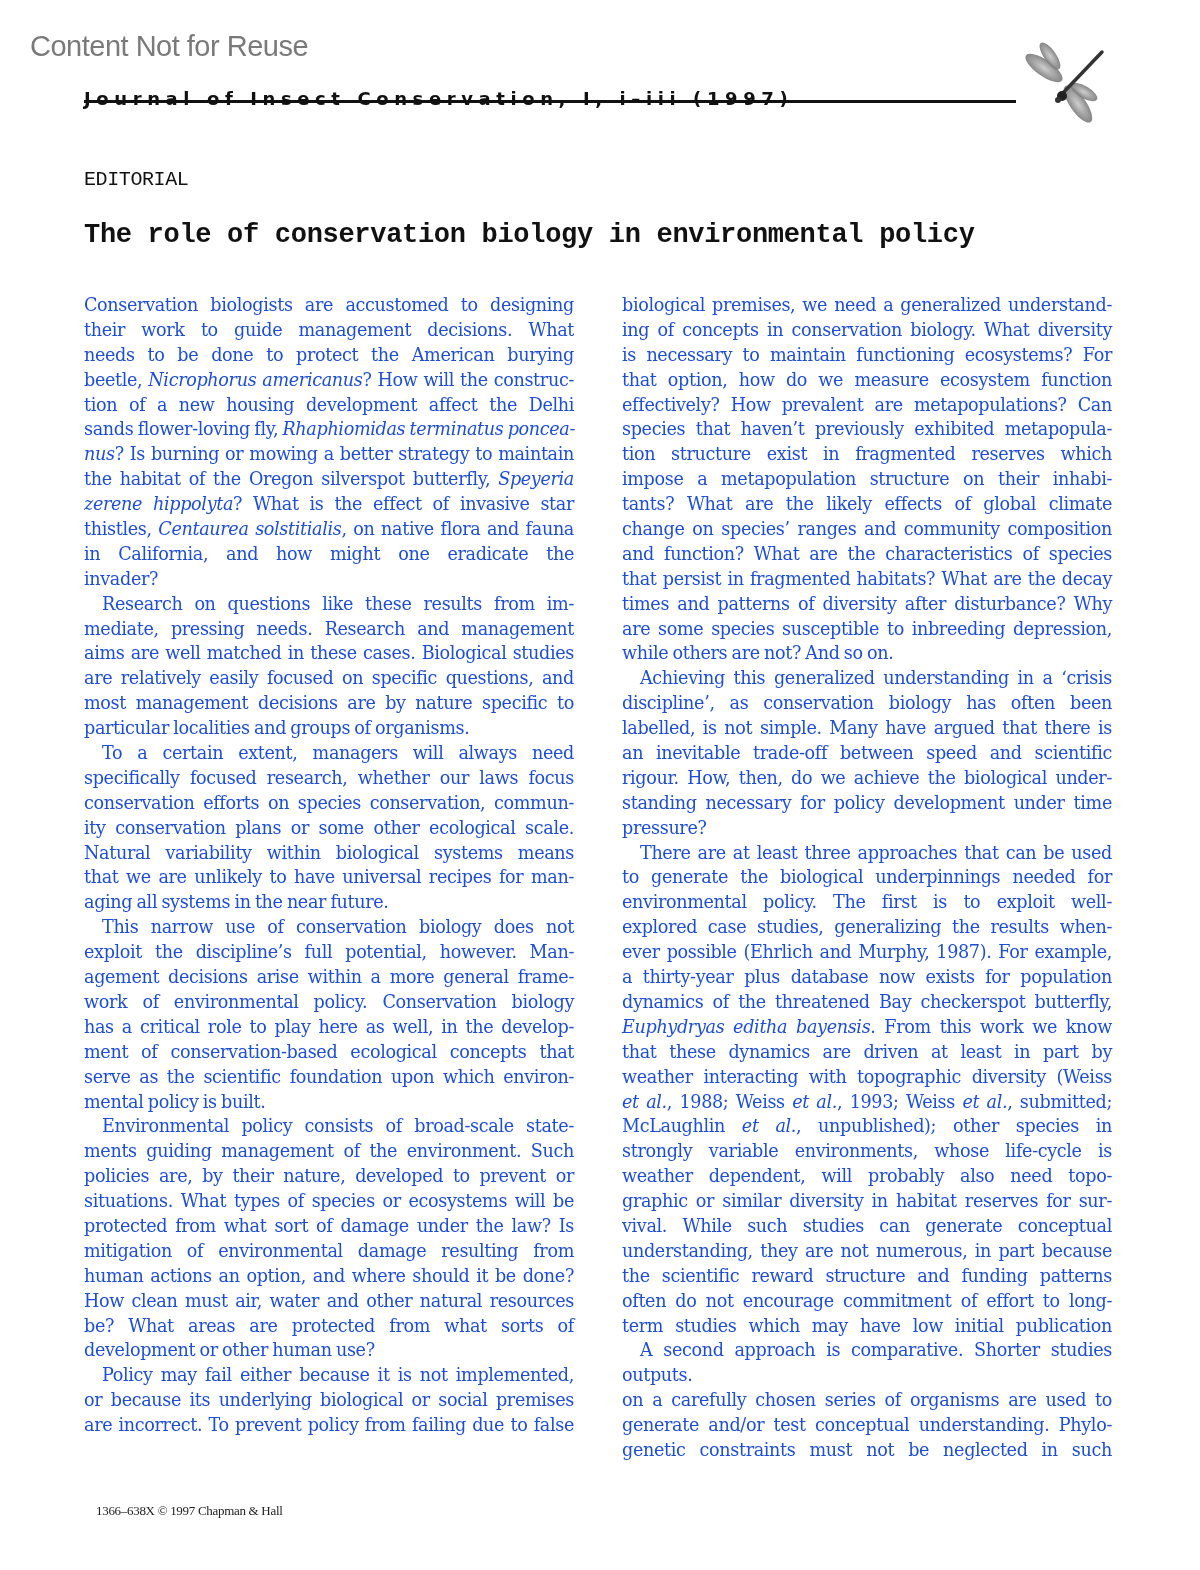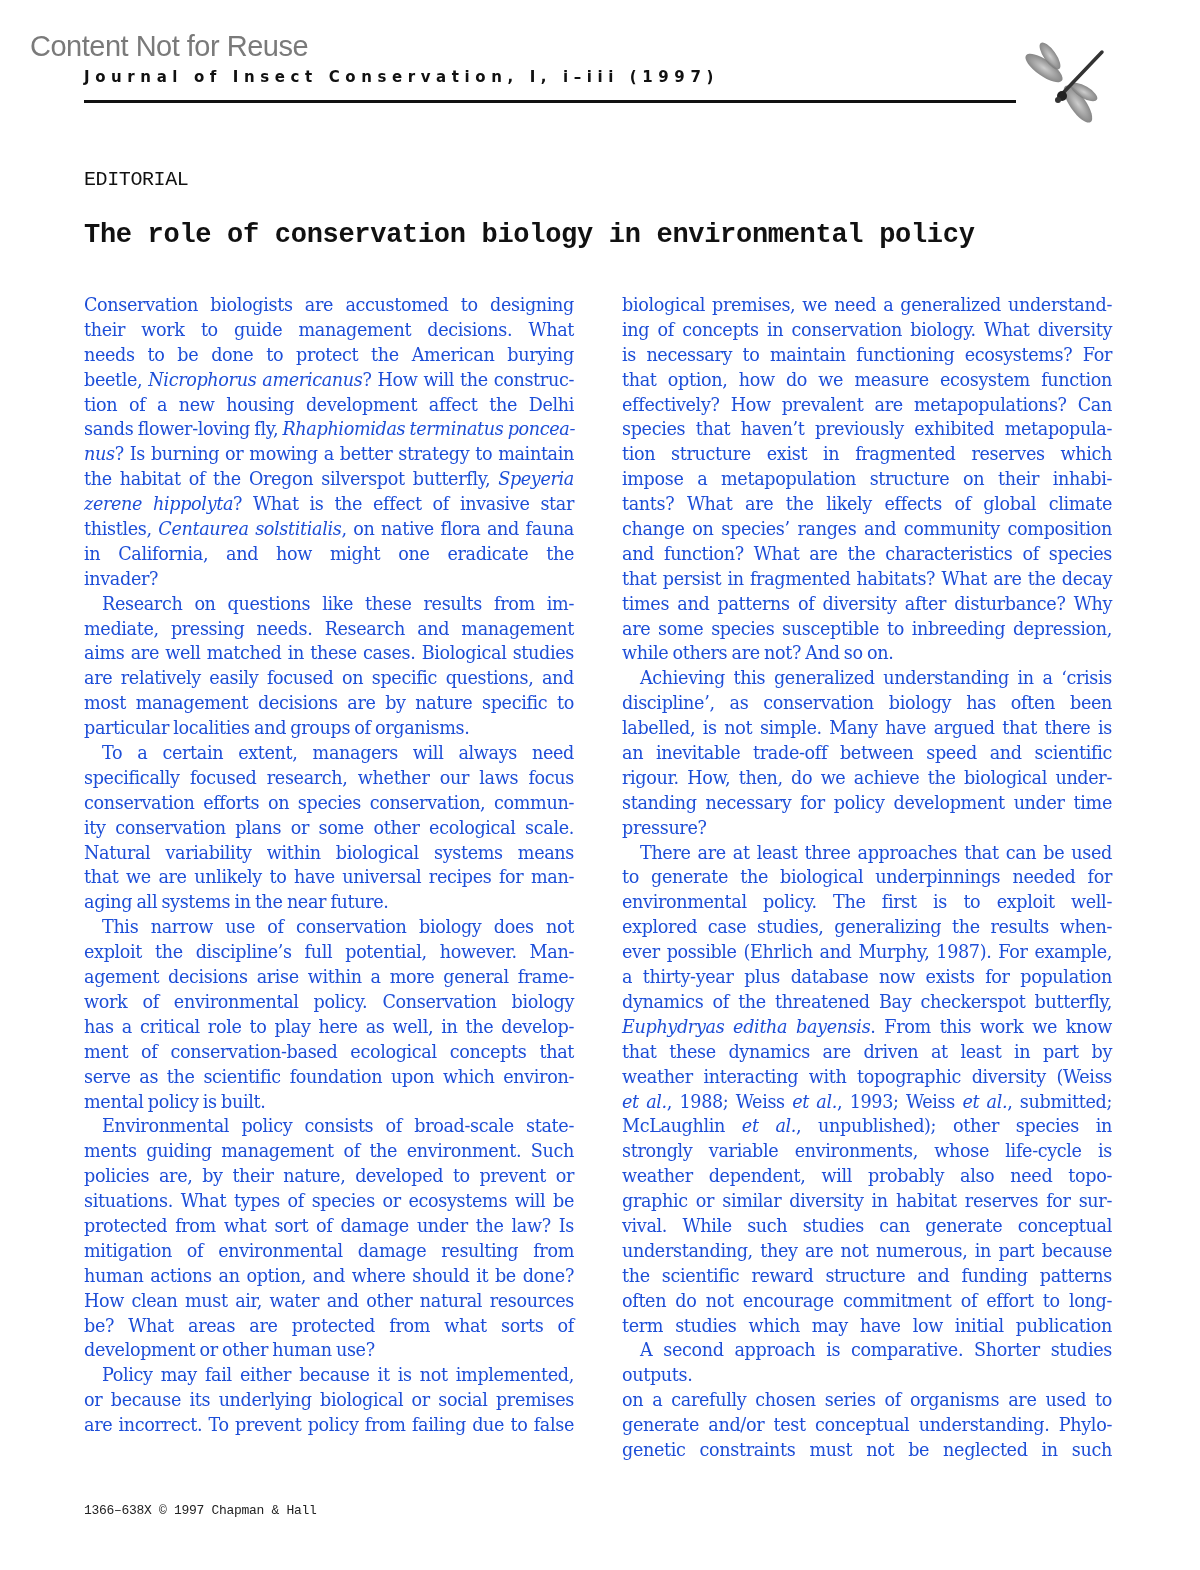--- a/index.html
+++ b/index.html
@@ -1,29 +1,29 @@
 <!DOCTYPE html>
 <html><head>
 <meta charset="utf-8">
 <style>
   html, body { margin: 0; padding: 0; background: #ffffff; }
   body { width: 1200px; height: 1570px; position: relative; overflow: hidden; color: #222; }
   .watermark { position: absolute; left: 30px; top: 30px; font-family: "Liberation Sans", sans-serif; font-size: 29px; color: #7a7a7a; letter-spacing: -0.5px; }
-  .journal { position: absolute; left: 84px; top: 68px; font-family: "DejaVu Sans", sans-serif; font-weight: bold; font-size: 15px; letter-spacing: 5.6px; color: #111; white-space: nowrap; }
+  .journal { position: absolute; left: 84px; top: 88px; font-family: "DejaVu Sans", sans-serif; font-weight: bold; font-size: 18px; letter-spacing: 5.6px; color: #111; white-space: nowrap; }
   .rule { position: absolute; left: 84px; top: 100px; width: 932px; height: 3px; background: #111; }
   .logo { position: absolute; left: 1012px; top: 34px; width: 100px; height: 100px; }
   .section-label { position: absolute; left: 84px; top: 168px; font-family: Liberation Mono, monospace; font-size: 20px; color: #111; letter-spacing: -0.4px; }
   .title { position: absolute; left: 84px; top: 220px; font-family: Liberation Mono, monospace; font-weight: bold; font-size: 27px; color: #111; letter-spacing: -0.3px; white-space: nowrap; }
   .col { position: absolute; top: 293px; width: 490px; font-family: "DejaVu Serif", serif; font-size: 17.6px; line-height: 24.9px; color: #1d4ed8; }
   .col-left { left: 84px; }
   .col-right { left: 622px; }
   .ln { display: block; height: 24.9px; white-space: nowrap; text-align: justify; text-align-last: justify; overflow: visible; letter-spacing: -0.35px; word-spacing: -1px; }
   .ln.last { text-align-last: left; }
   .ln.indent { padding-left: 18px; }
-  .footer { position: absolute; left: 84px; top: 1503px; font-family: Liberation Mono, monospace; font-size: 13px; color: #222; letter-spacing: -0.3px; }
+  .footer { position: absolute; left: 96px; top: 1503px; font-family: Liberation Serif, serif; font-size: 13px; color: #222; letter-spacing: -0.3px; }
   i { font-style: italic; }
 </style>
 </head>
 <body>
 
 <div class="watermark">Content Not for Reuse</div>
 
 <div class="journal">Journal of Insect Conservation, I, i–iii (1997)</div>
 <div class="rule"></div>
 

